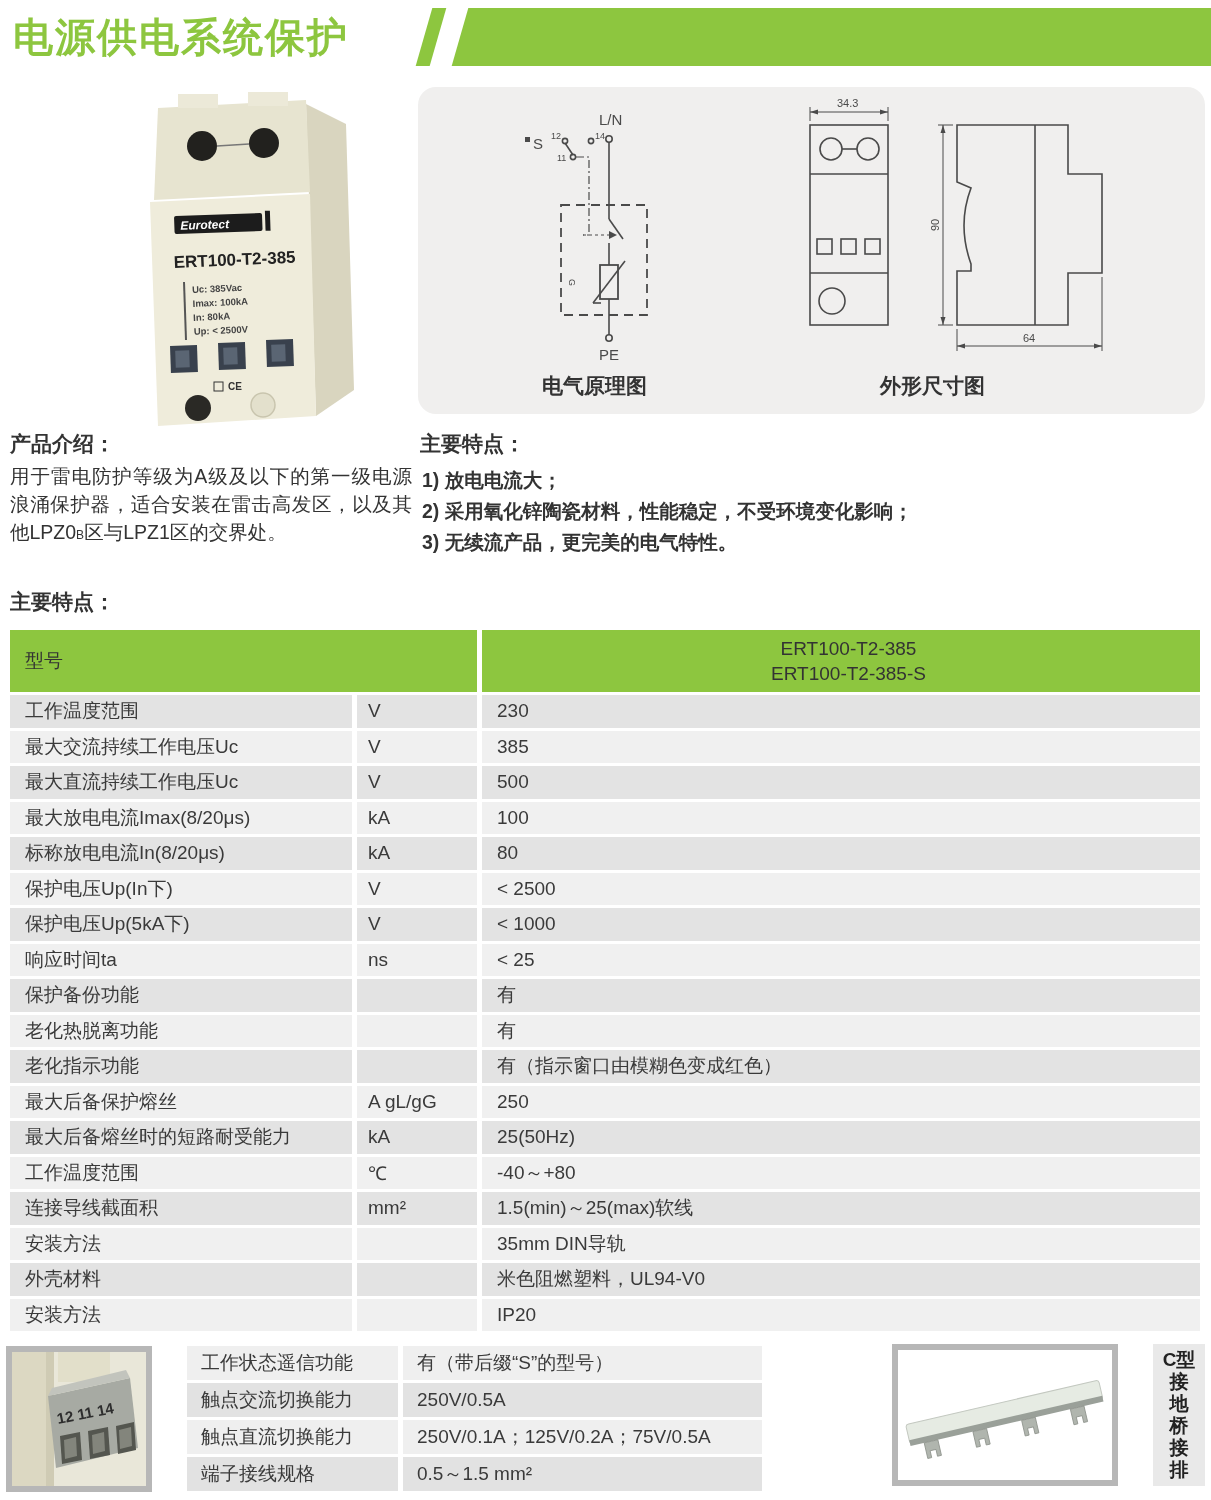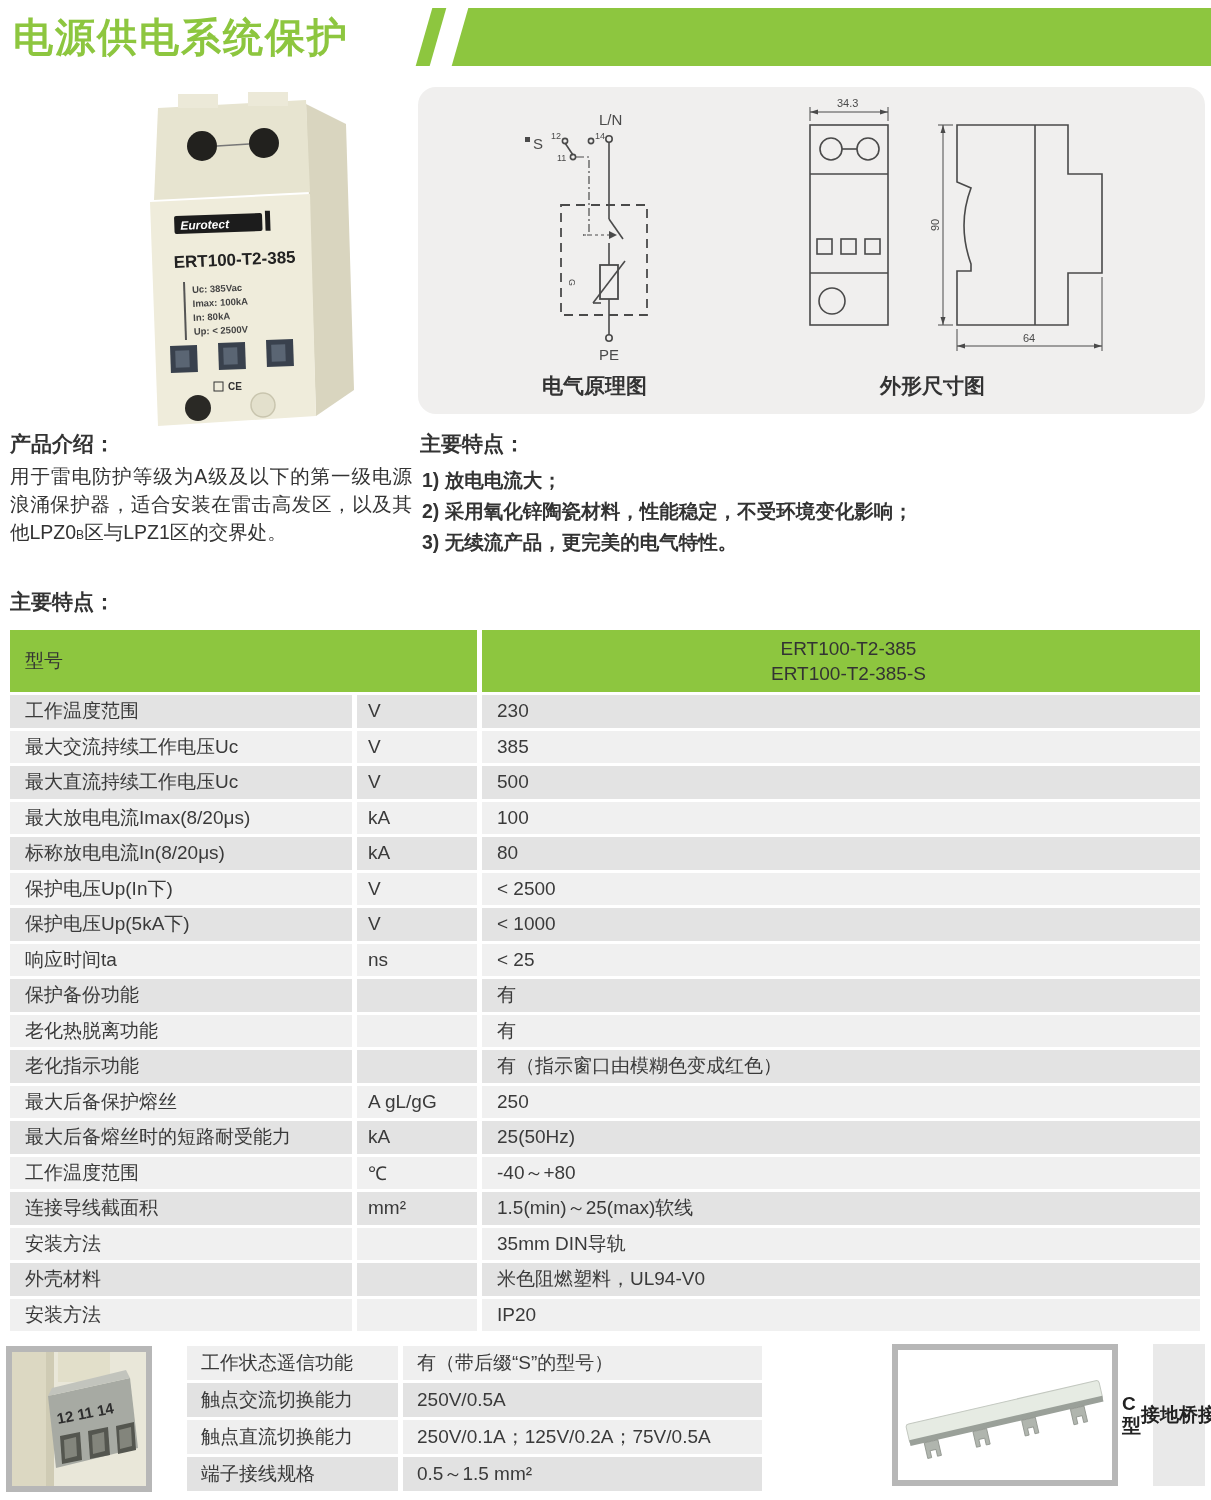--- a/index.html
+++ b/index.html
@@ -58,21 +58,21 @@
   .remote-table{position:absolute;left:187px;top:1346px;width:575px;background:#fff;
                 display:grid;grid-template-columns:211px 1fr;
                 grid-template-rows:repeat(4,34px);column-gap:5px;row-gap:3px;font-size:19px;}
   .remote-table .cell{display:flex;align-items:center;padding-left:14px;white-space:nowrap;}
   .rrow{display:contents;}
   .rrow:nth-child(odd)  .cell{background:#efefef;}
   .rrow:nth-child(even) .cell{background:#e2e2e2;}
   .photo-bridge{position:absolute;left:892px;top:1344px;width:214px;height:130px;
                 border:6px solid #b7b7b7;background:#fff;}
   .strip-label{position:absolute;left:1153px;top:1344px;width:52px;height:142px;
-               background:#e9e9e9;display:flex;flex-direction:row;align-items:center;
+               background:#e9e9e9;display:flex;flex-direction:column;align-items:center;
                justify-content:center;font-size:19px;font-weight:bold;color:#222;
                line-height:22px;}
 </style>
 </head>
 <body>
 
 <div class="page">
 
   <div class="page-title">电源供电系统保护</div>
   <div class="banner-slash"></div>

